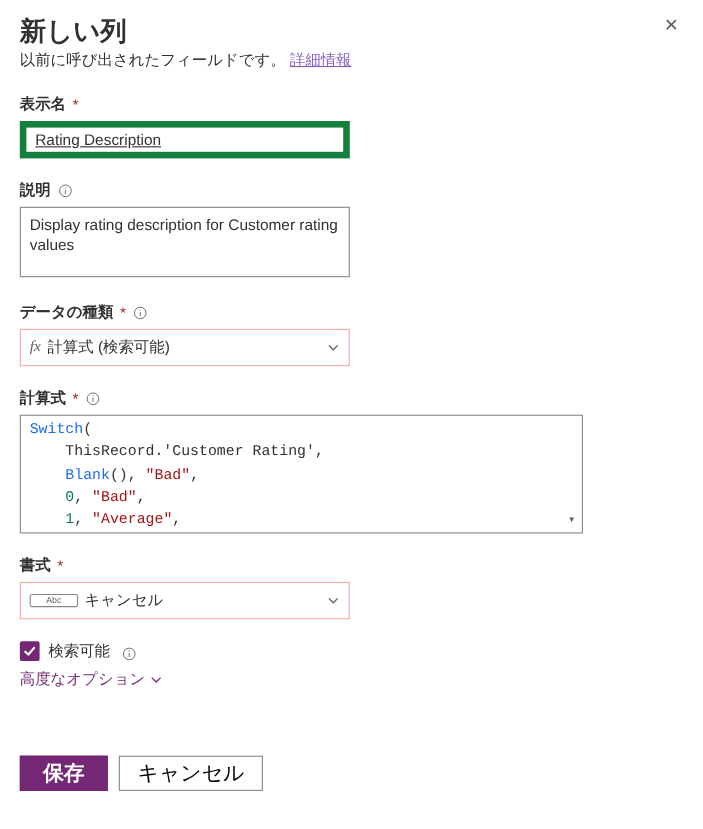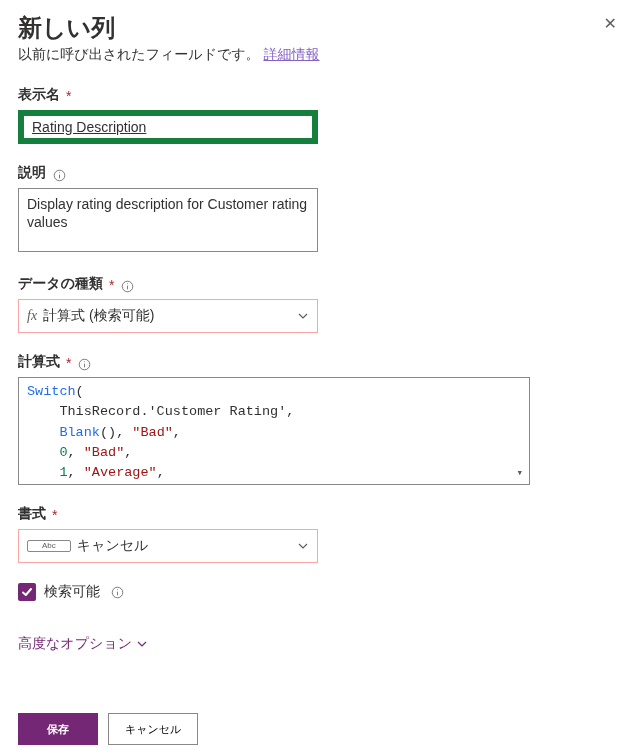--- a/index.html
+++ b/index.html
@@ -41,21 +41,21 @@
     color: #8661c5;
     text-decoration: underline;
     cursor: pointer;
   }
   .field-block { margin-bottom: 20px; }
   .field-label {
     font-size: 14px;
     font-weight: 600;
     margin-bottom: 6px;
     display: flex;
-    align-items: flex-end;
+    align-items: center;
     gap: 4px;
   }
   .req { color: #a4262c; font-weight: 400; margin-left: 2px; }
   .info-icon {
     display: inline-flex;
     align-items: center;
     justify-content: center;
     width: 14px;
     height: 14px;
     color: #605e5c;
@@ -139,24 +139,24 @@
   .tok-num    { color: #0b7d4b; }
   .tok-str    { color: #a31515; }
   .tok-caret  {
     position:absolute;
     bottom:3px; right:6px;
     color:#605e5c;
     font-size:11px;
   }
   .checkbox-row {
     display: flex;
-    align-items: center;
+    align-items: flex-end;
     gap: 8px;
     margin-top: 20px;
-    margin-bottom: 34px;
+    margin-bottom: 8px;
   }
   .checkbox {
     width: 18px;
     height: 18px;
     background: #742774;
     display: flex;
     align-items: center;
     justify-content: center;
     cursor: pointer;
     border-radius:2px;
@@ -174,21 +174,21 @@
   }
   .adv-row .chevron { color:#742774; }
   .button-row {
     display:flex;
     gap:10px;
   }
   .btn {
     height: 32px;
     min-width: 80px;
     padding: 0 16px;
-    font-size: 11px;
+    font-size: 19px;
     border: 1px solid #8a8886;
     background:#ffffff;
     cursor:pointer;
     font-family: inherit;
   }
   .btn-primary {
     background: #742774;
     border-color: #742774;
     color: #ffffff;
     font-weight: 600;

